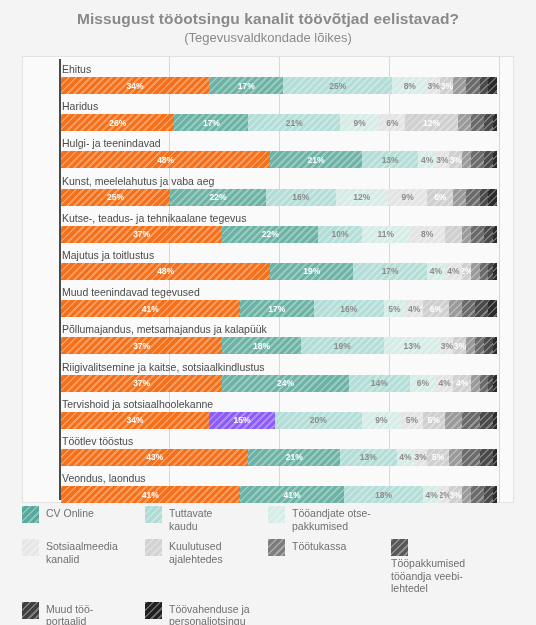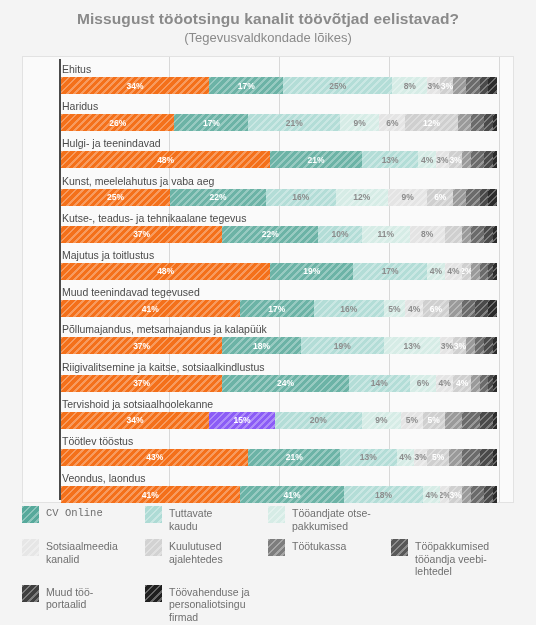--- a/index.html
+++ b/index.html
@@ -398,21 +398,21 @@
             <div class="seg" style="background: rgb(107, 107, 107); width: 3%;"></div>
             <div class="seg" style="background: rgb(74, 74, 74); width: 2%;"></div>
             <div class="seg" style="background: rgb(43, 43, 43); width: 1%;"></div>
           </div>
         </div>
       </div>
   </div>
 
   <div class="legend" id="legend">
       <div class="lrow">
-        <div class="litem" style="width: 123px; font-family: Liberation Mono, monospace;">
+        <div class="litem" style="width: 123px;">
           <div class="lsw" style="background: rgb(86, 169, 155);"></div>
           <div class="ltxt">CV Online</div>
         </div>
         <div class="litem" style="width: 123px;">
           <div class="lsw" style="background: rgb(174, 219, 213);"></div>
           <div class="ltxt">Tuttavate
 kaudu</div>
         </div>
         <div class="litem" style="width: 123px;">
           <div class="lsw" style="background: rgb(214, 236, 230);"></div>
@@ -428,21 +428,21 @@
         </div>
         <div class="litem" style="width: 123px;">
           <div class="lsw" style="background: rgb(210, 210, 210);"></div>
           <div class="ltxt">Kuulutused
 ajalehtedes</div>
         </div>
         <div class="litem" style="width: 123px;">
           <div class="lsw" style="background: rgb(125, 125, 125);"></div>
           <div class="ltxt">Töötukassa</div>
         </div>
-        <div class="litem" style="width: 123px;">
+        <div class="litem" style="width: 123px; flex-direction: column;">
           <div class="lsw" style="background: rgb(88, 88, 88);"></div>
           <div class="ltxt">Tööpakkumised
 tööandja veebi-
 lehtedel</div>
         </div>
       </div>
       <div class="lrow">
         <div class="litem" style="width: 123px;">
           <div class="lsw" style="background: rgb(63, 63, 63);"></div>
           <div class="ltxt">Muud töö-

